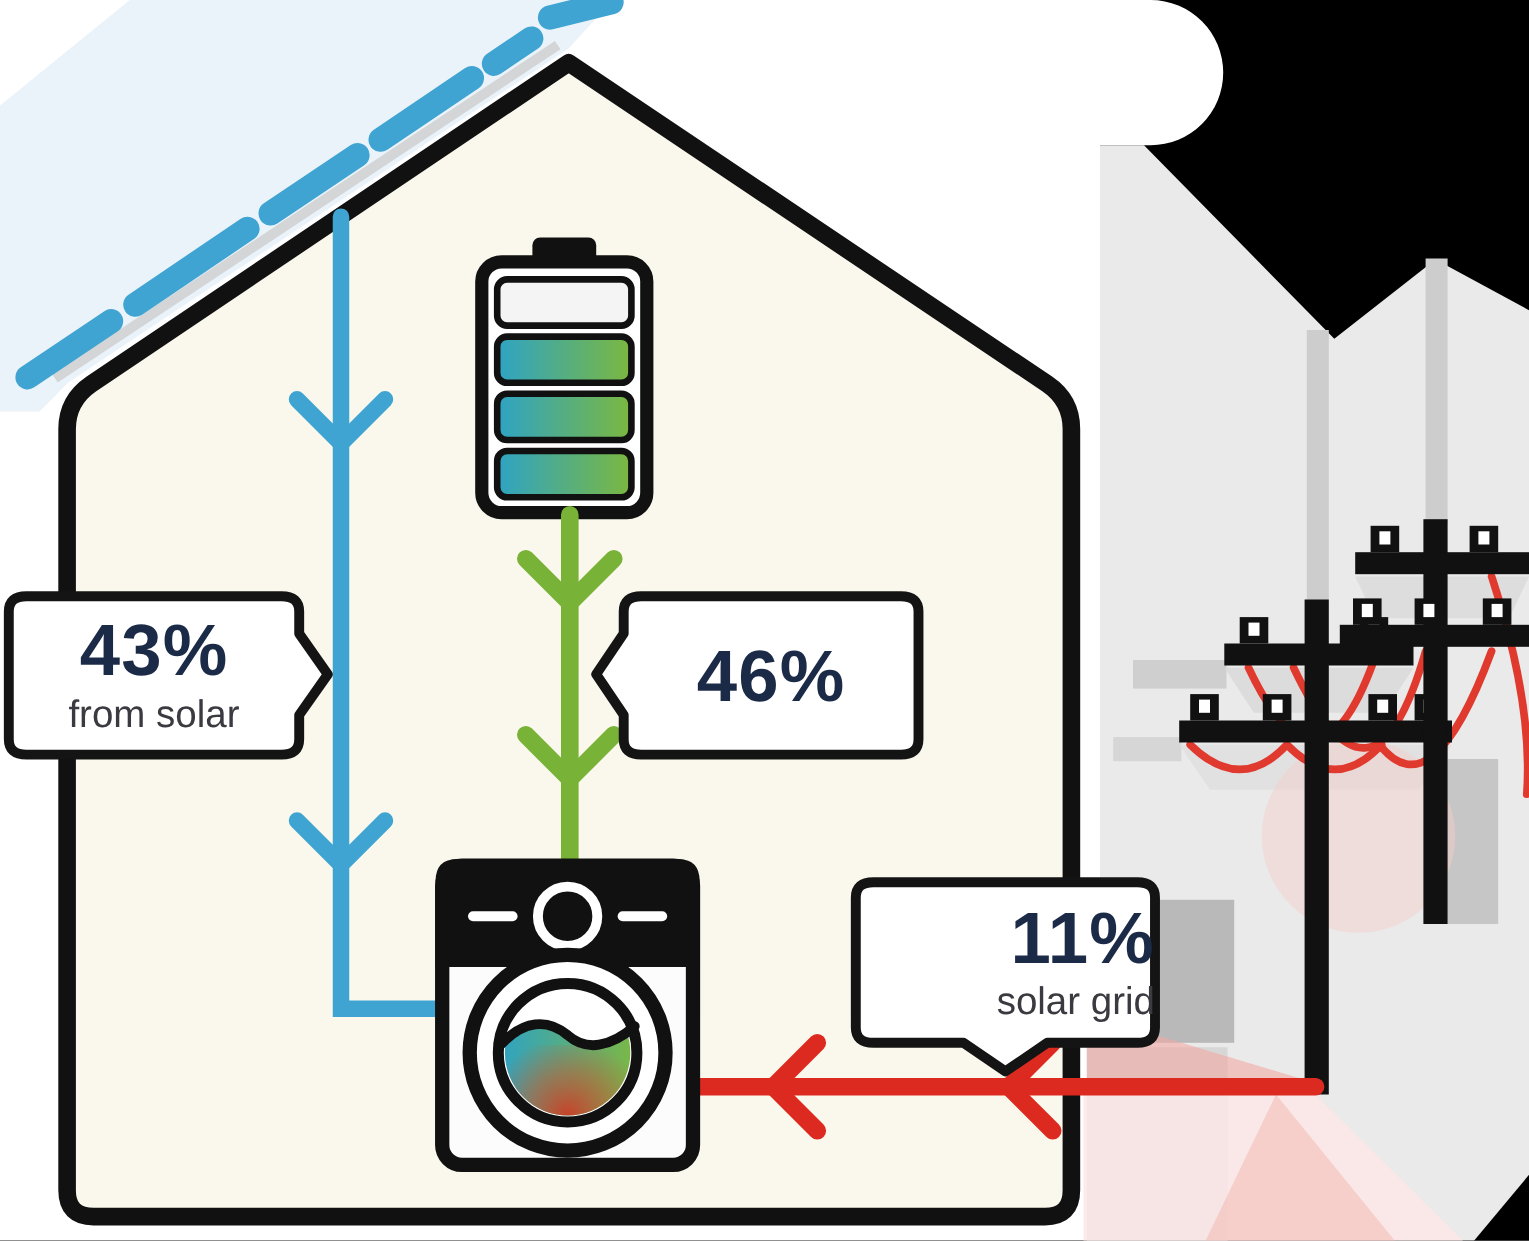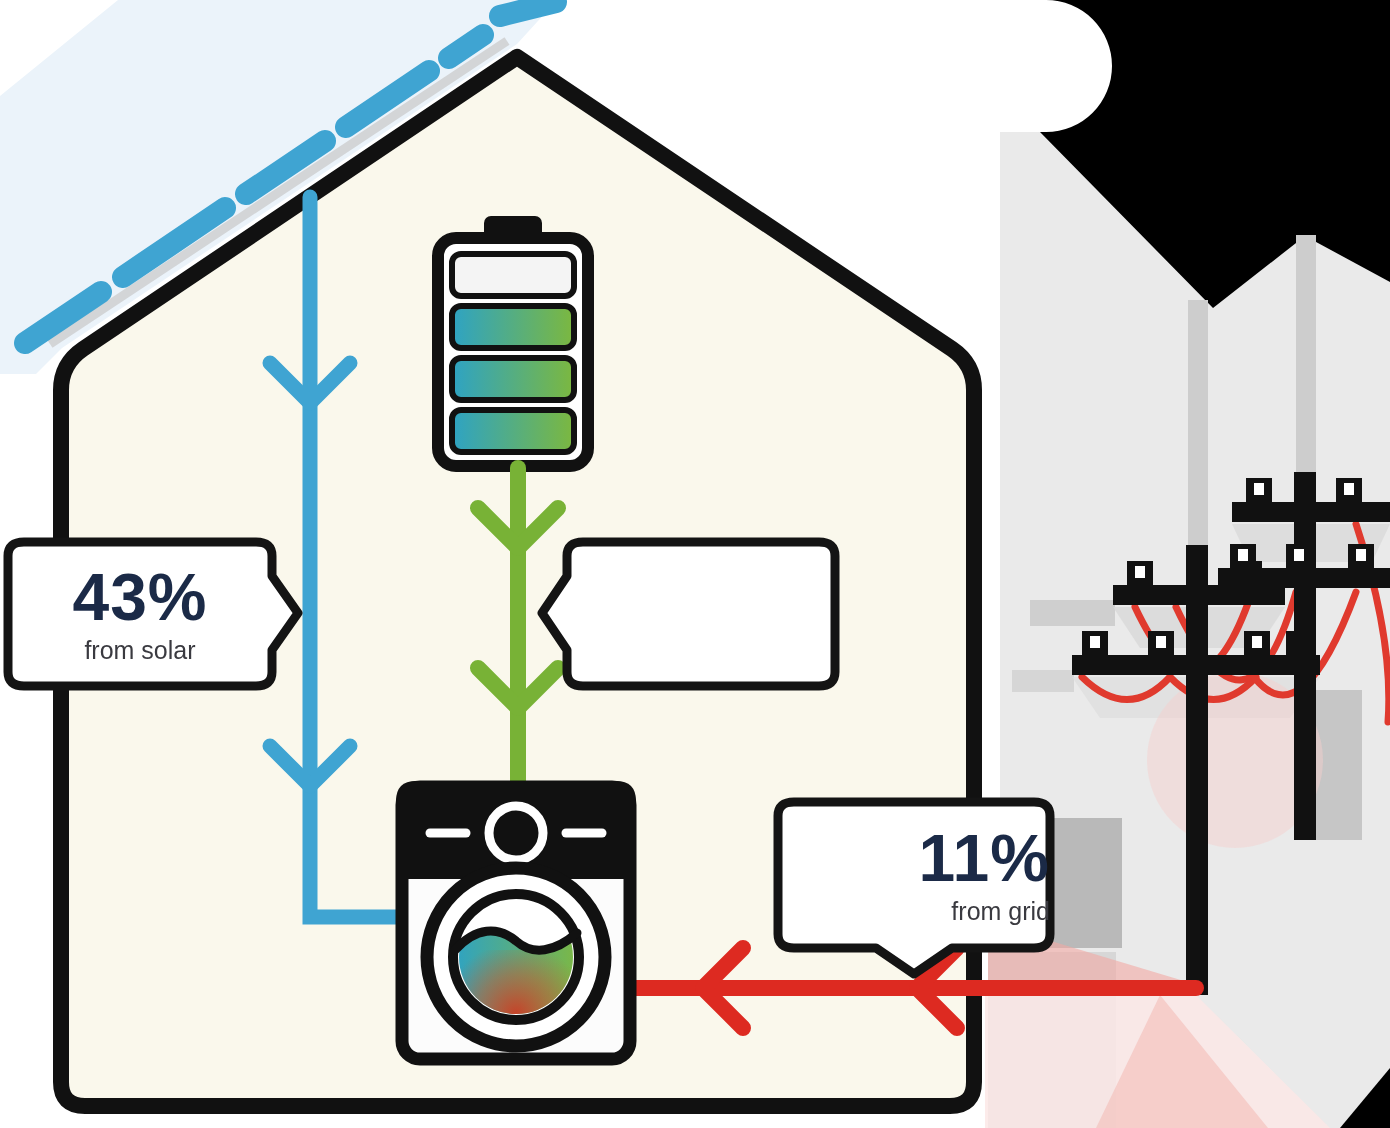--- a/index.html
+++ b/index.html
@@ -21,21 +21,21 @@
   .label-box{
     position:absolute;display:flex;flex-direction:column;
     align-items:center;justify-content:center;text-align:center;
     pointer-events:none;
   }
   .label-value{
     font-weight:800;font-size:66px;line-height:1;
     color:var(--value-navy);letter-spacing:1px;
   }
   .label-caption{
-    font-weight:400;font-size:25px;line-height:1.1;margin-top:7px;
+    font-weight:400;font-size:35px;line-height:1.1;margin-top:7px;
     color:var(--caption-dark);
   }
 </style>
 </head>
 <body style="--solar-blue: #3FA4D2; --battery-green: #78B236; --grid-red: #DD2A21; --wire-red: #E03A2E; --house-fill: #FAF8EC; --sky-blue: #EBF3FA; --outline: #111111; --value-navy: #1B2A47; --caption-dark: #3A3A40; --backdrop-light: #EAEAEA; --backdrop-mid: #C6C6C6;">
 
 <div id="stage">
 <svg width="1390" height="1128" viewBox="0 0 1390 1128">
   <defs>
     <linearGradient id="gSeg" x1="452" y1="0" x2="574" y2="0" gradientUnits="userSpaceOnUse">
@@ -187,18 +187,19 @@
     <path class="bubble" d="M 583,542 H 819 Q 835,542 835,556 V 672 Q 835,686 819,686 H 583 Q 567,686 567,672 V 650 L 542,613 L 567,576 V 556 Q 567,542 583,542 Z"></path>
     <path class="bubble" d="M 794,802 H 1034 Q 1050,802 1050,816 V 934 Q 1050,948 1034,948 H 952 L 914,974 L 876,948 H 794 Q 778,948 778,934 V 816 Q 778,802 794,802 Z"></path>
   </g>
 </svg>
 
 <div class="label-box" style="left:8px;top:542px;width:264px;height:144px;">
   <div class="label-value">43%</div>
   <div class="label-caption">from solar</div>
 </div>
 <div class="label-box" style="left:567px;top:542px;width:268px;height:144px;">
+  <div class="label-value">46%</div>
 </div>
 <div class="label-box" style="left:778px;top:802px;width:272px;height:146px;align-items:flex-end;">
   <div class="label-value">11%</div>
-  <div class="label-caption">from grid</div>
+  <div class="label-caption">solar grid</div>
 </div>
 </div>
 
 </body></html>

